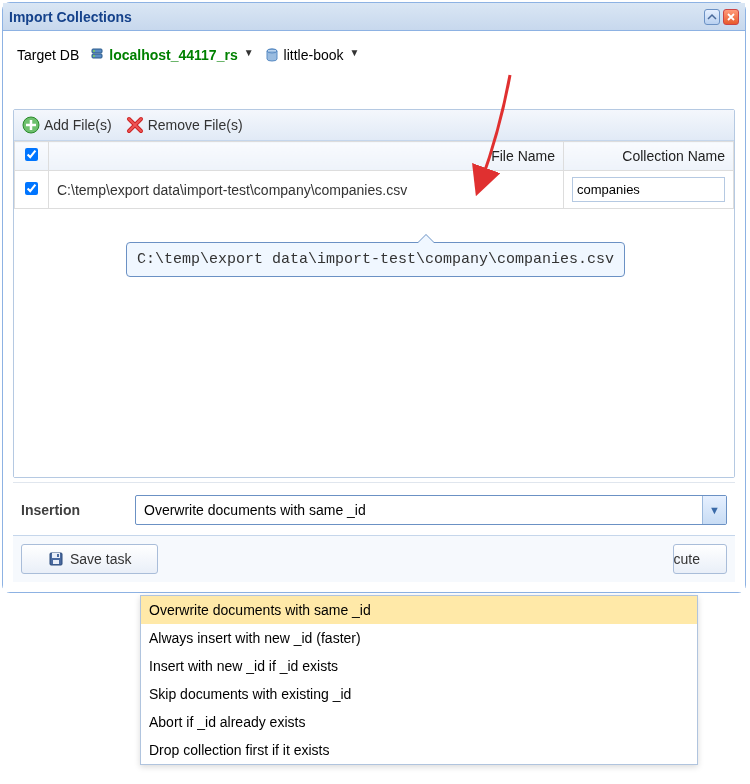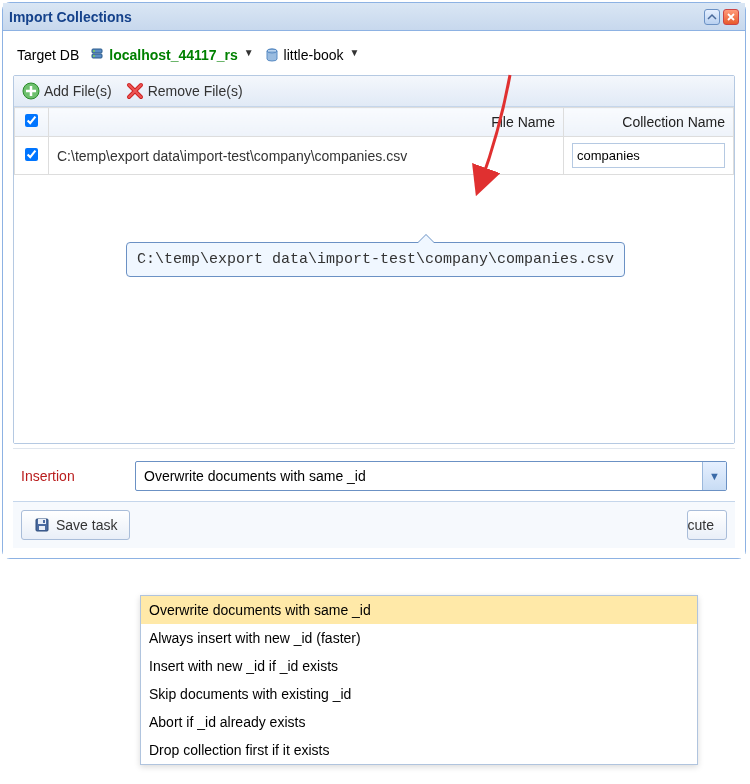--- a/index.html
+++ b/index.html
@@ -53,20 +53,21 @@
     }
     .server-icon, .db-icon {
       width: 16px; height: 16px;
       display: inline-block;
     }
     .server-name { color: #008000; font-weight: bold; }
     .dropdown-arrow { font-size: 10px; color: #333; margin-left: 2px; cursor: pointer; }
     .file-panel {
       border: 1px solid #b5c9e2;
       border-radius: 2px;
+      margin-top: 34px;
     }
     .file-toolbar {
       background: linear-gradient(#f4f7fc, #e1eaf6);
       border-bottom: 1px solid #c5d6eb;
       padding: 6px 8px;
       display: flex;
       gap: 14px;
       align-items: center;
     }
     .tool-btn {
@@ -130,21 +131,21 @@
     }
     .blank-area { height: 268px; background: #fff; }
     .insertion-row {
       display: flex;
       align-items: center;
       gap: 14px;
       padding: 12px 8px 10px 8px;
       border-top: 1px solid #e0e6ee;
       margin-top: 4px;
     }
-    .insertion-label { color: #b91c1c; width: 100px; }
+    .insertion-label { color: #404040; width: 100px; font-weight: bold; }
     .combo {
       flex: 1;
       position: relative;
       border: 1px solid #6b91c4;
       border-radius: 2px;
       background: #fff;
       height: 30px;
       display: flex;
       align-items: center;
       padding: 0 8px;
@@ -181,21 +182,21 @@
       border-top: 1px solid #c5d6eb;
       padding: 8px;
       display: flex;
       justify-content: space-between;
       background: #f6f9fd;
     }
     .btn {
       border: 1px solid #a9bdd9;
       border-radius: 3px;
       background: linear-gradient(#ffffff,#e9eff8);
-      padding: 6px 12px;
+      padding: 6px 26px;
       display: flex;
       align-items: center;
       gap: 6px;
       cursor: pointer;
       color: #333;
     }
     .save-icon { width: 16px; height: 16px; }
     .arrow-annotation {
       position: absolute;
       pointer-events: none;

